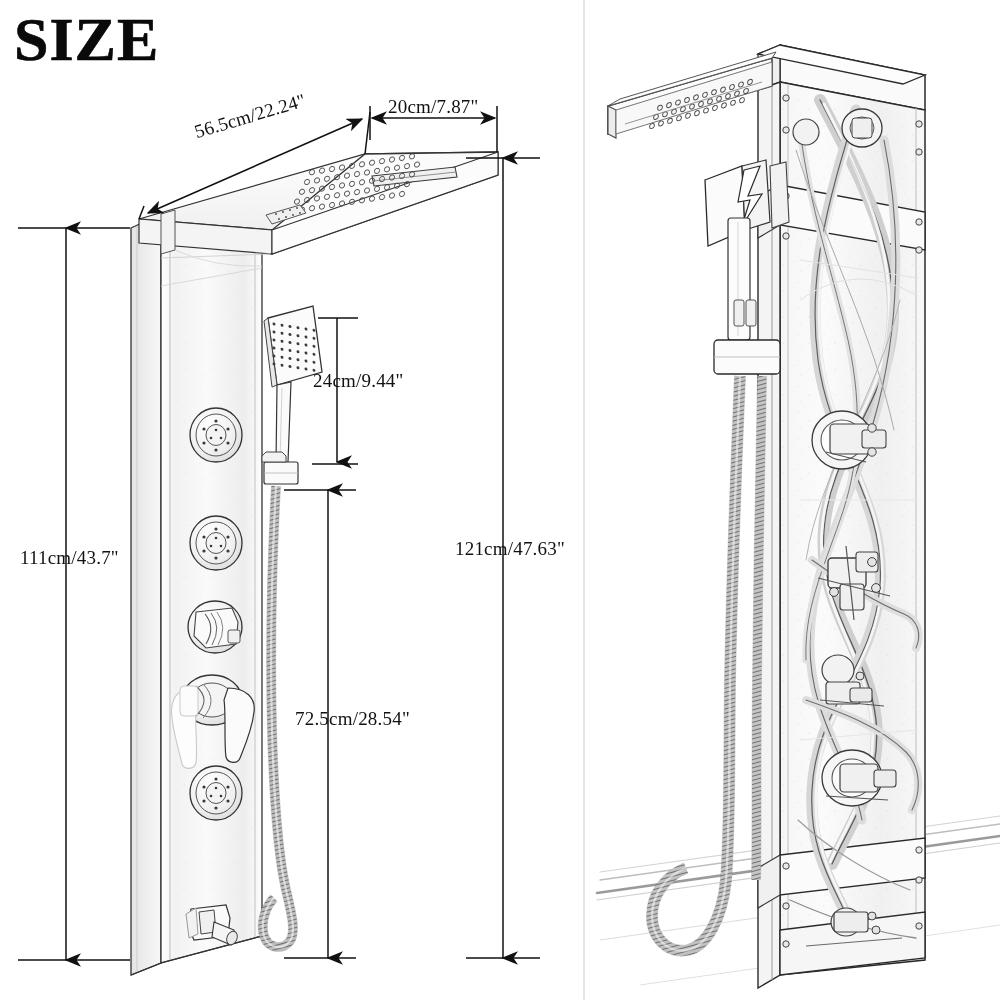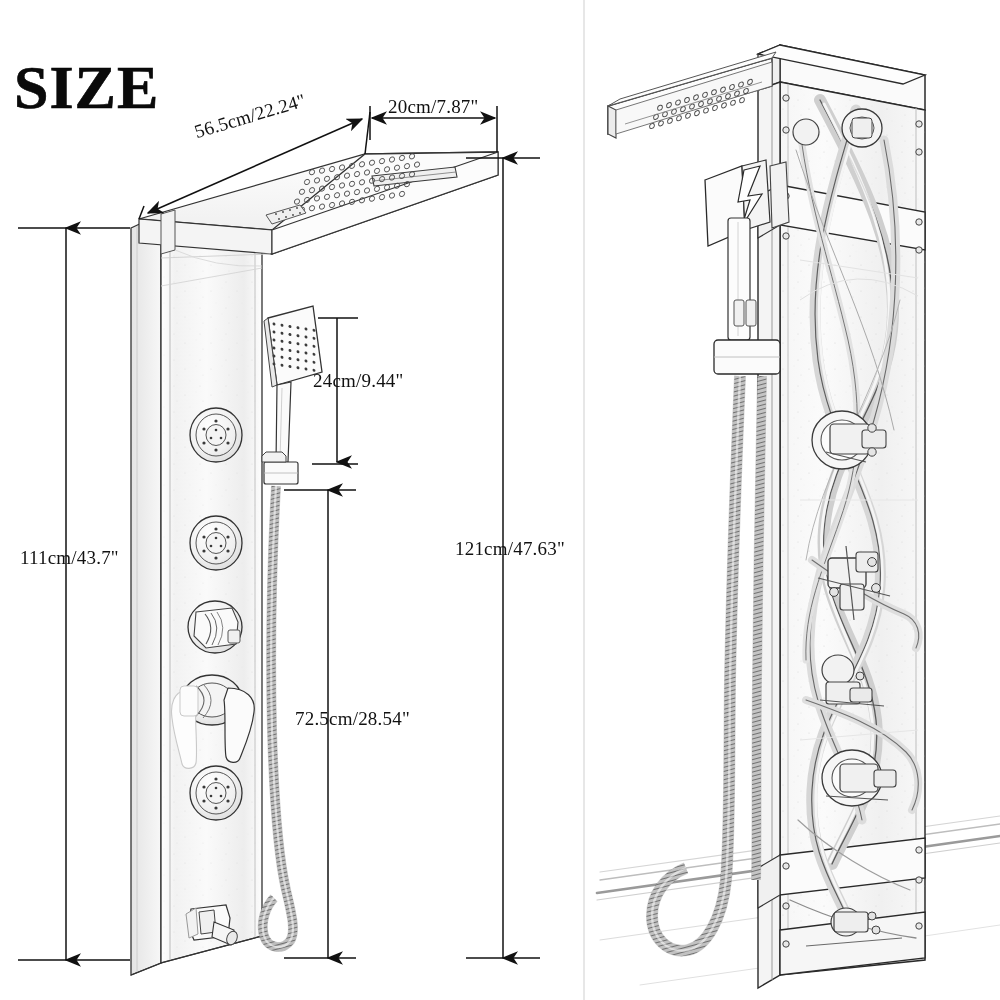--- a/index.html
+++ b/index.html
@@ -13,21 +13,20 @@
   #stage{position:absolute;left:0;top:0;width:1000px;height:1000px;background:#fff;}
   #stage > svg{position:absolute;left:0;top:0;}
   .title-size{
     position:absolute;left:14px;top:8px;
     font-family:"Liberation Serif", serif;
     font-weight:700;
     font-size:62px;
     letter-spacing:1px;
     line-height:1;
     color:#0a0a0a;
-    margin-top:48px;
     -webkit-text-stroke:0.6px #000;
   }
   .dim-label{
     position:absolute;
     font-family:"Liberation Serif", serif;
     font-size:19px;
     font-weight:400;
     color:#111;
     white-space:nowrap;
     letter-spacing:0.2px;

